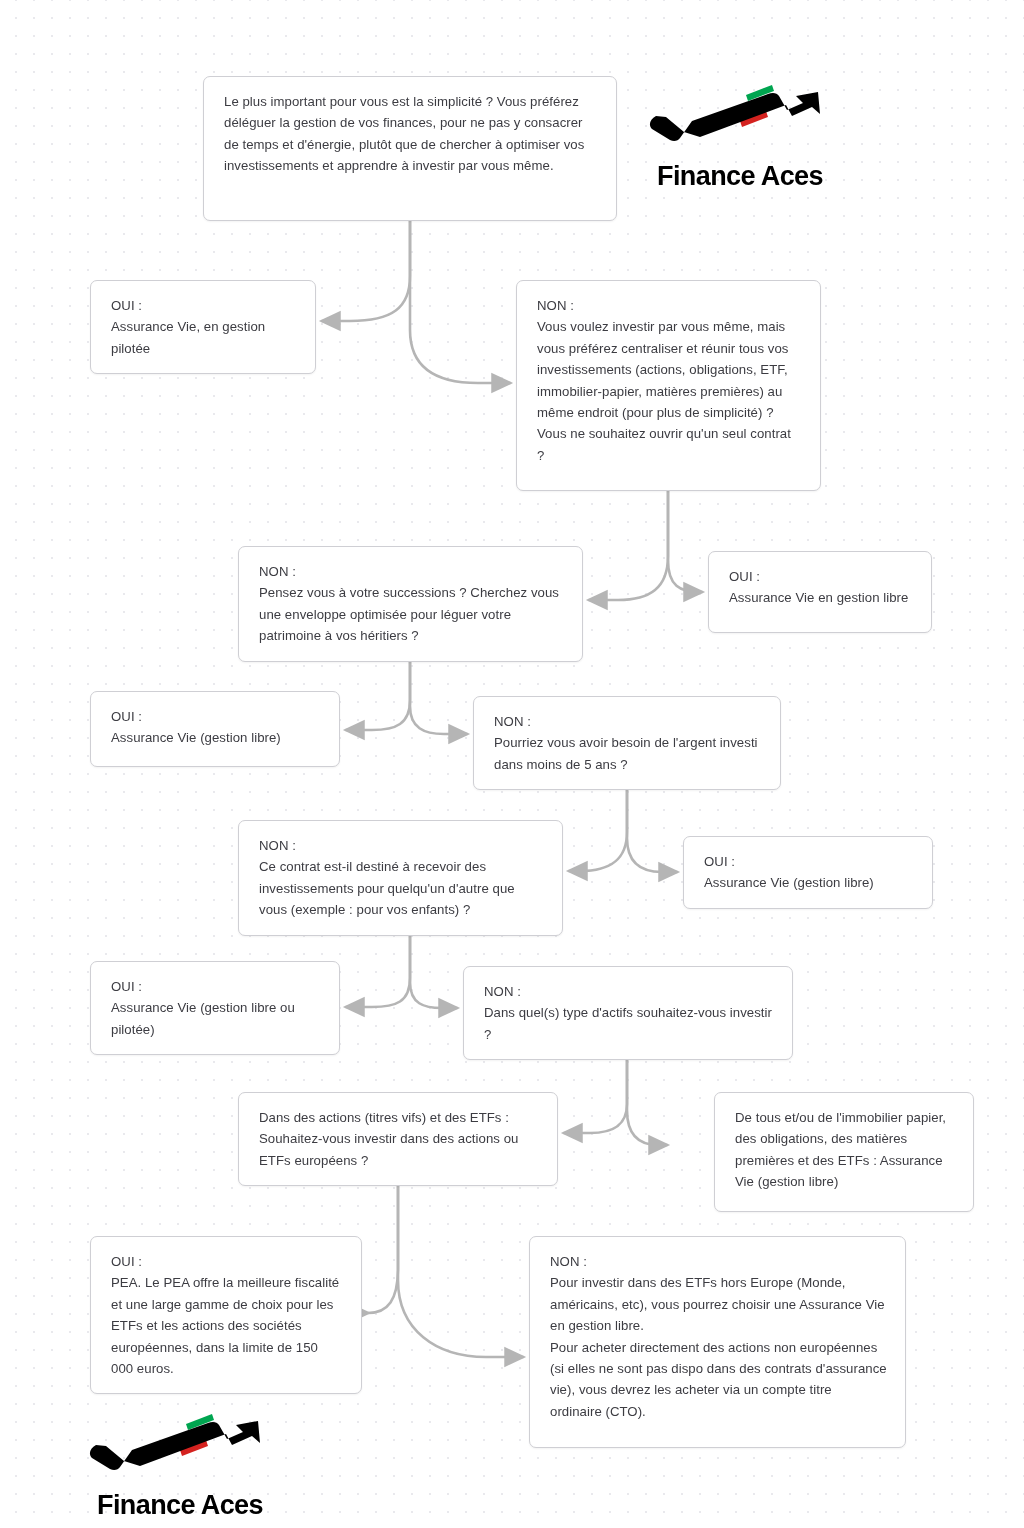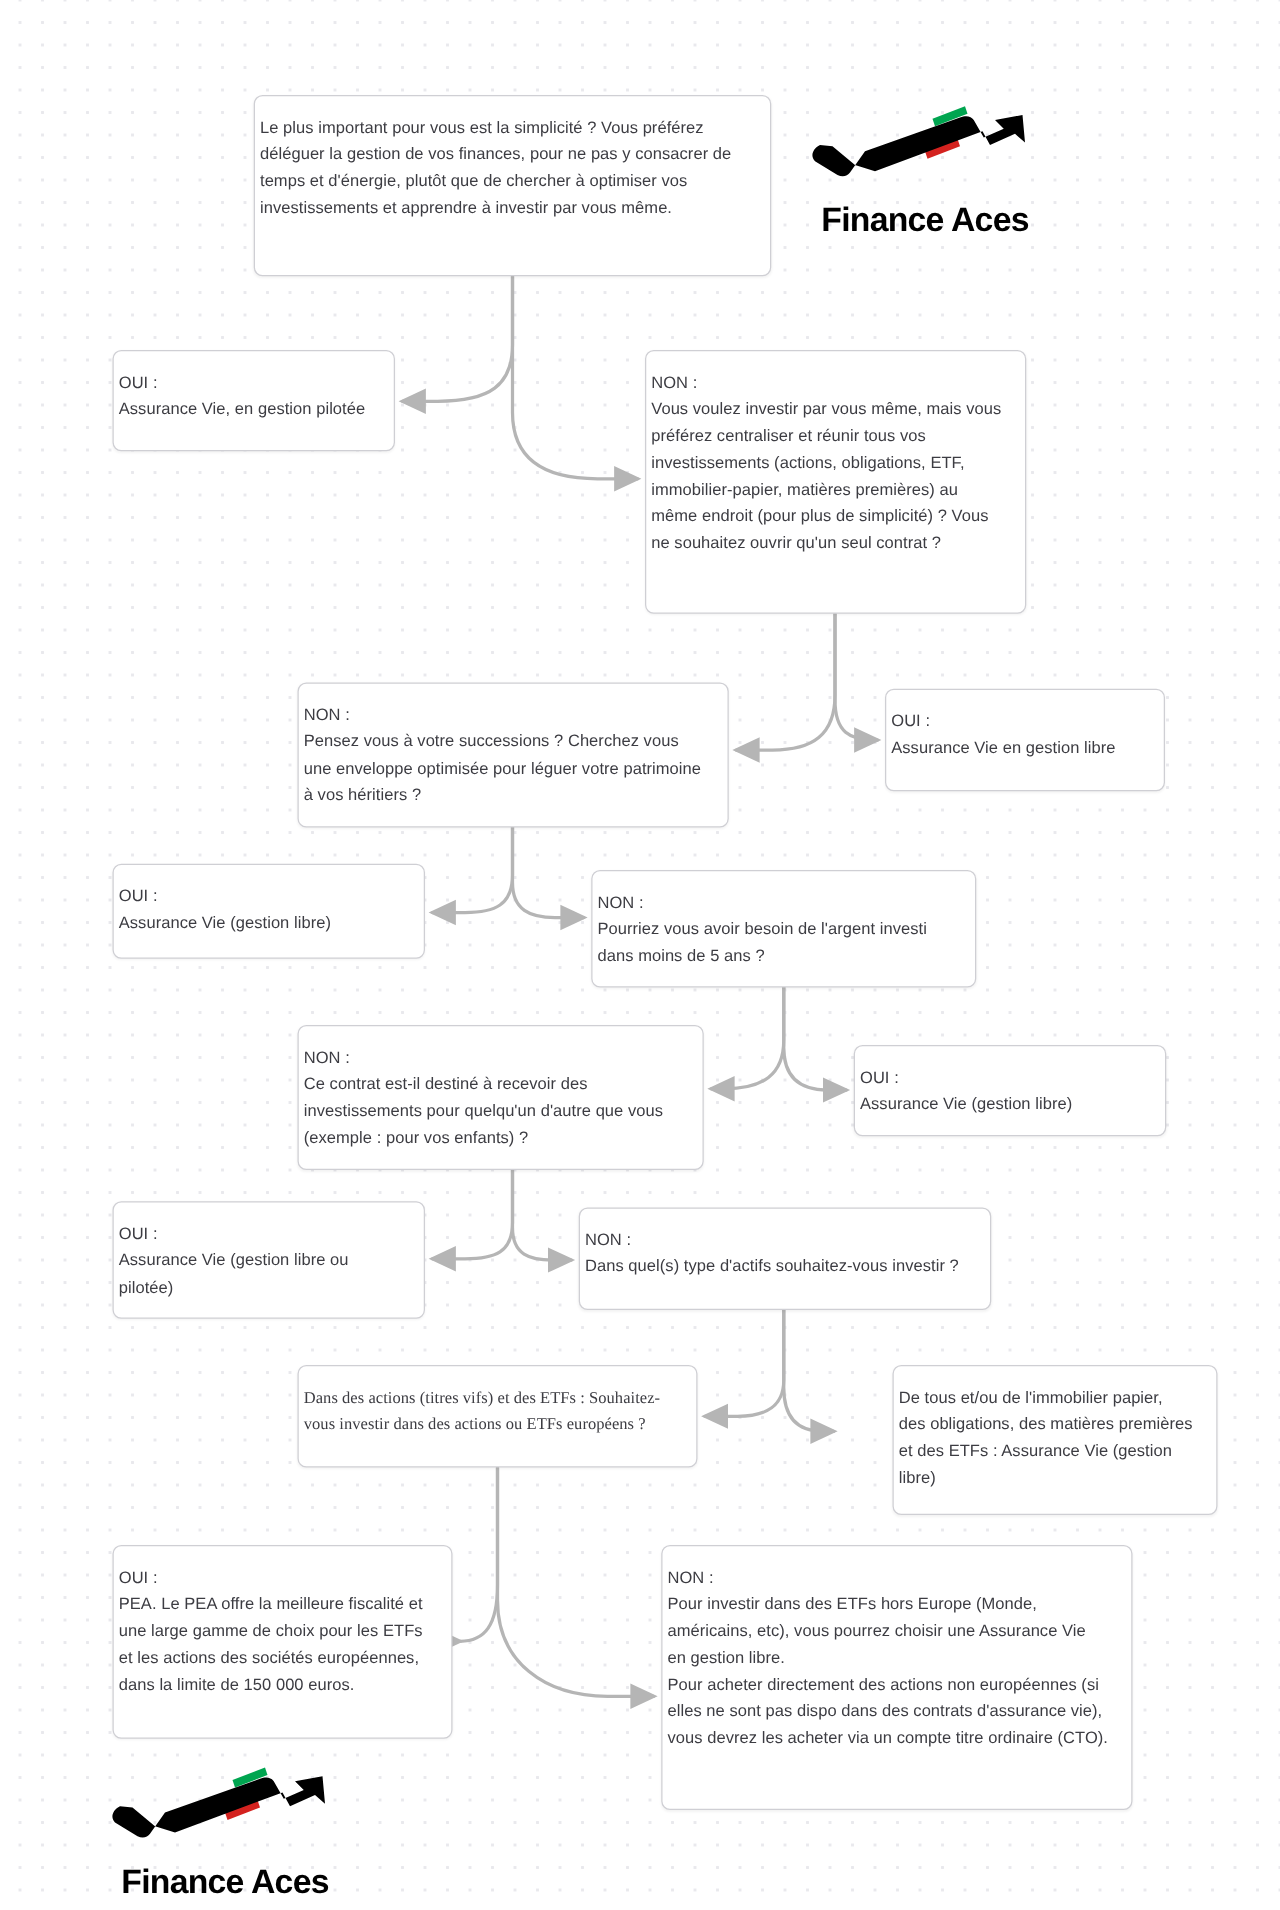--- a/index.html
+++ b/index.html
@@ -26,21 +26,21 @@
     height: 1528px;
     pointer-events: none;
   }
   .node {
     position: absolute;
     box-sizing: border-box;
     background: #ffffff;
     border: 1px solid #cfcfd4;
     border-radius: 7px;
     box-shadow: 0 1px 2px rgba(0,0,0,0.05);
-    padding: 14px 18px 14px 4px;
+    padding: 14px 18px 14px 20px;
     color: #3c3c42;
     font-size: 13.2px;
     line-height: 1.62;
     letter-spacing: 0.05px;
     white-space: pre-line;
     z-index: 2;
   }
   .logo {
     position: absolute;
     z-index: 3;
@@ -105,21 +105,21 @@
       <div class="node" style="left: 473px; top: 696px; width: 308px; min-height: 78px;">NON :
 Pourriez vous avoir besoin de l'argent investi dans moins de 5 ans ?</div>
       <div class="node" style="left: 238px; top: 820px; width: 325px; min-height: 103px;">NON :
 Ce contrat est-il destiné à recevoir des investissements pour quelqu'un d'autre que vous (exemple : pour vos enfants) ?</div>
       <div class="node" style="left: 683px; top: 836px; width: 250px; min-height: 72px;">OUI :
 Assurance Vie (gestion libre)</div>
       <div class="node" style="left: 90px; top: 961px; width: 250px; min-height: 92px;">OUI :
 Assurance Vie (gestion libre ou pilotée)</div>
       <div class="node" style="left: 463px; top: 966px; width: 330px; min-height: 82px;">NON :
 Dans quel(s) type d'actifs souhaitez-vous investir ?</div>
-      <div class="node" style="left: 238px; top: 1092px; width: 320px; min-height: 82px; font-family: Liberation Serif, serif;">Dans des actions (titres vifs) et des ETFs : Souhaitez-vous investir dans des actions ou ETFs européens ?</div>
+      <div class="node" style="left: 238px; top: 1092px; width: 320px; min-height: 82px;">Dans des actions (titres vifs) et des ETFs : Souhaitez-vous investir dans des actions ou ETFs européens ?</div>
       <div class="node" style="left: 673px; top: 1092px; width: 260px; min-height: 120px; margin-left: 41px;">De tous et/ou de l'immobilier papier, des obligations, des matières premières et des ETFs : Assurance Vie (gestion libre)</div>
       <div class="node" style="left: 90px; top: 1236px; width: 272px; min-height: 155px;">OUI :
 PEA. Le PEA offre la meilleure fiscalité et une large gamme de choix pour les ETFs et les actions des sociétés européennes, dans la limite de 150 000 euros.</div>
       <div class="node" style="left: 529px; top: 1236px; width: 377px; min-height: 212px;">NON :
 Pour investir dans des ETFs hors Europe (Monde, américains, etc), vous pourrez choisir une Assurance Vie en gestion libre.
 Pour acheter directement des actions non européennes (si elles ne sont pas dispo dans des contrats d'assurance vie), vous devrez les acheter via un compte titre ordinaire (CTO).</div>
     </div>
 
   <div class="logo" id="logo-top" style="left: 640px; top: 83px;">
       <svg viewBox="0 0 200 90" width="200" height="90" aria-hidden="true">

